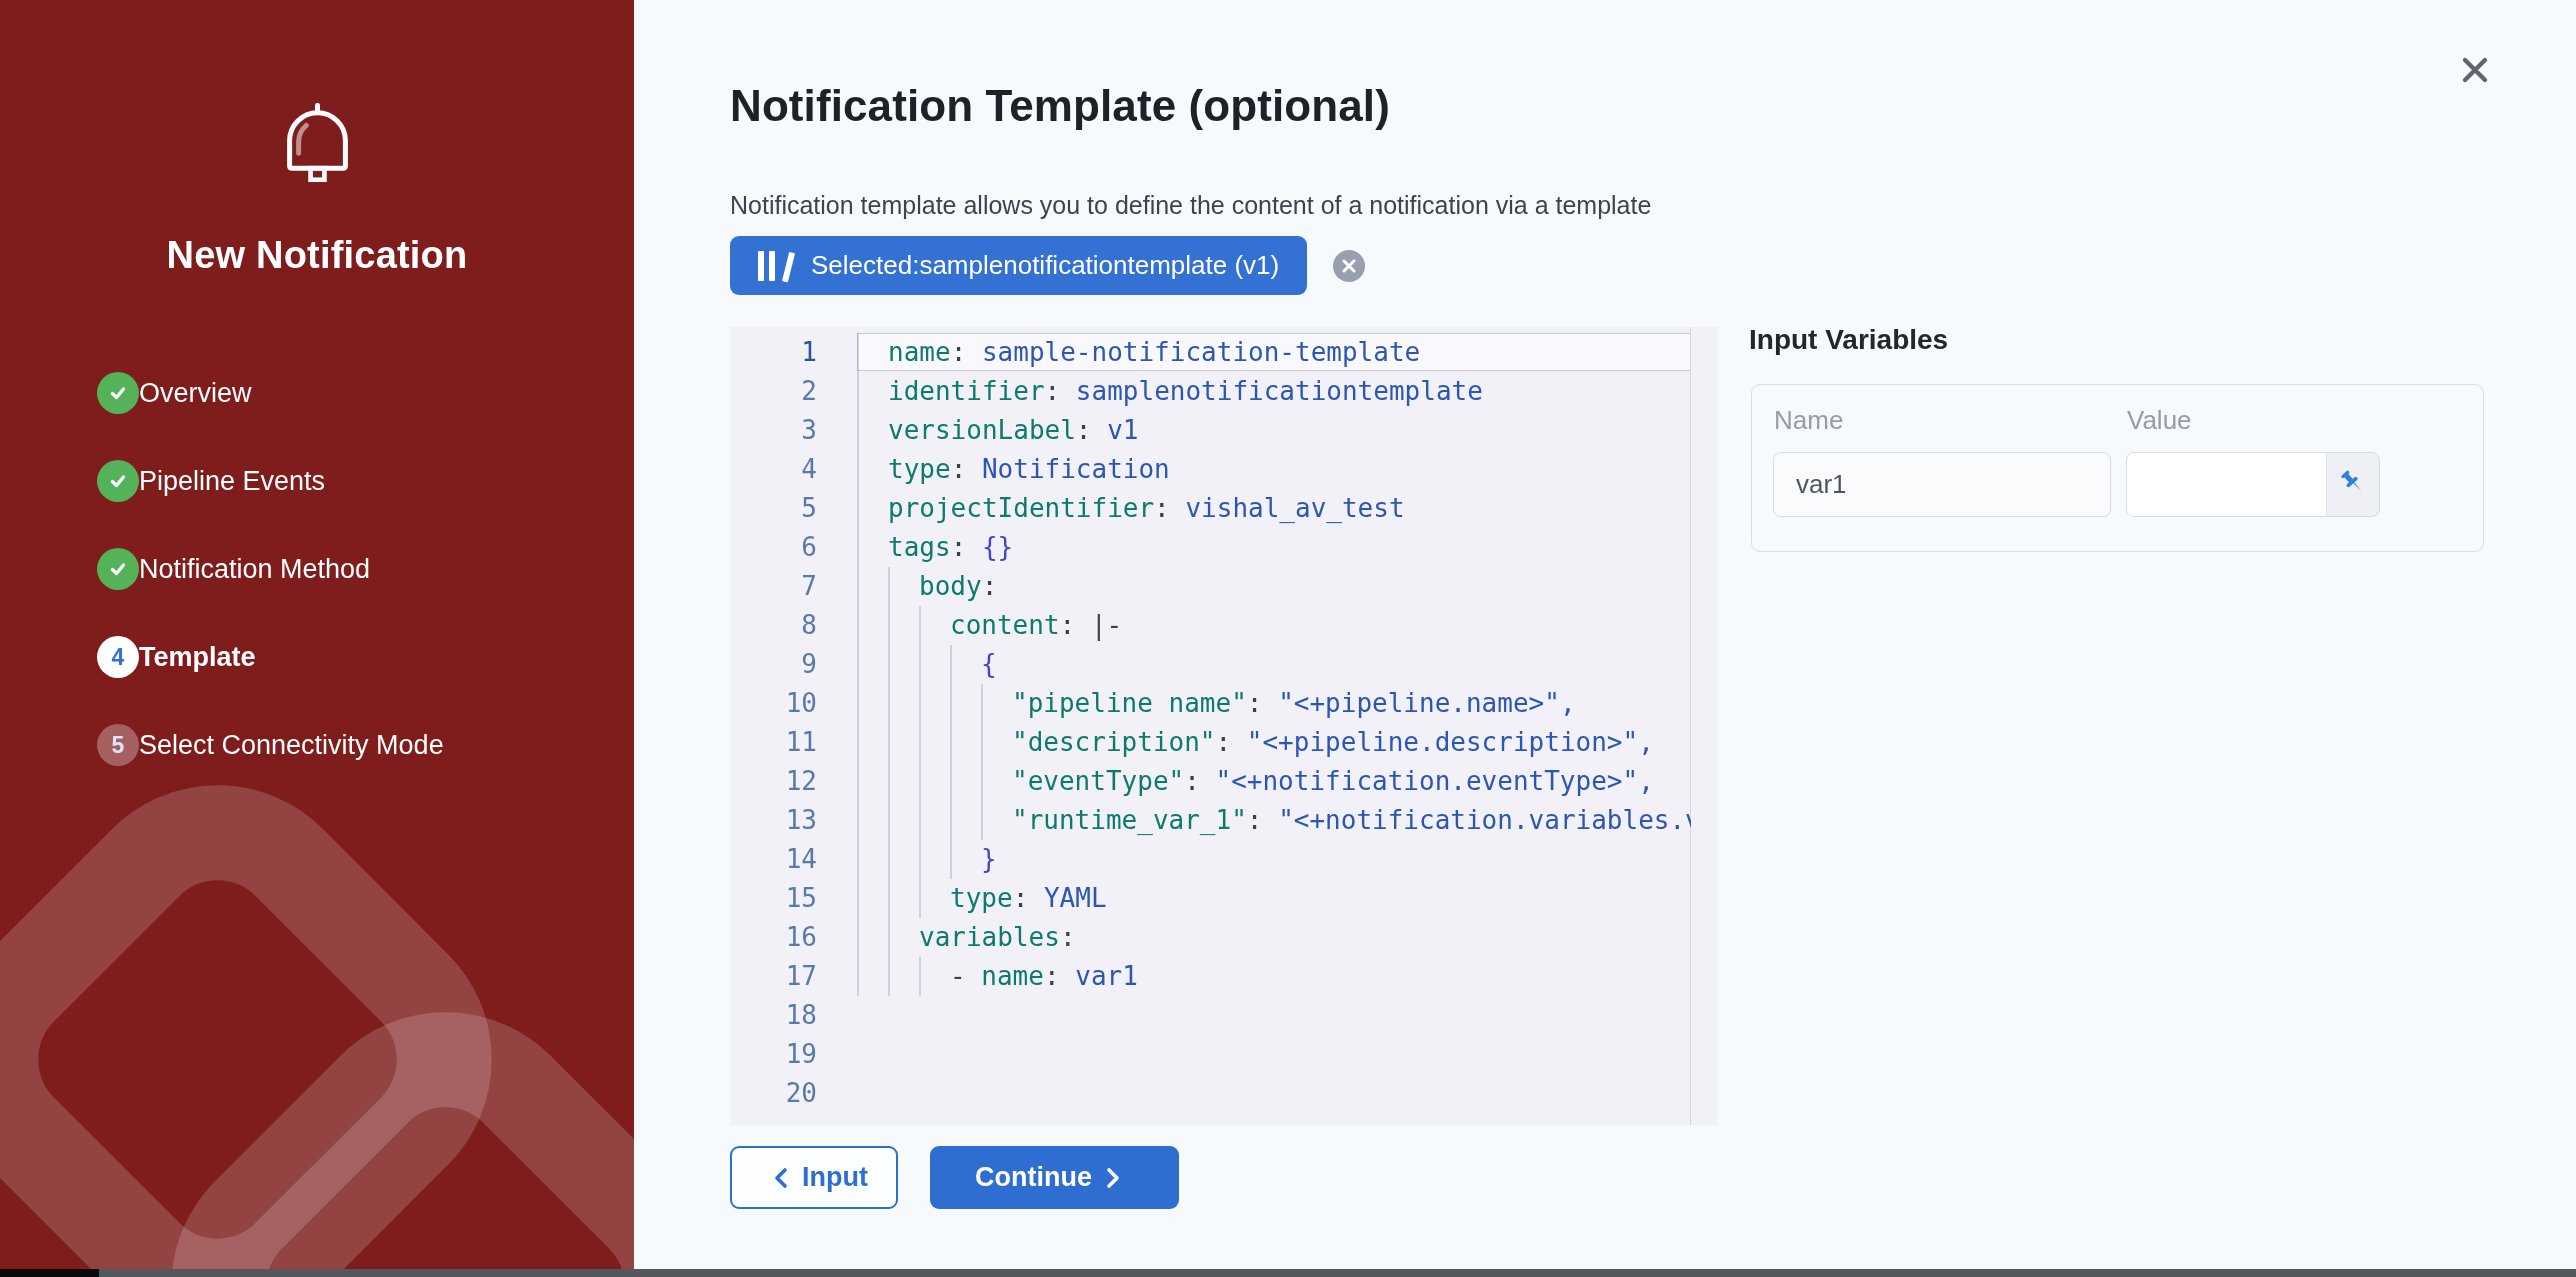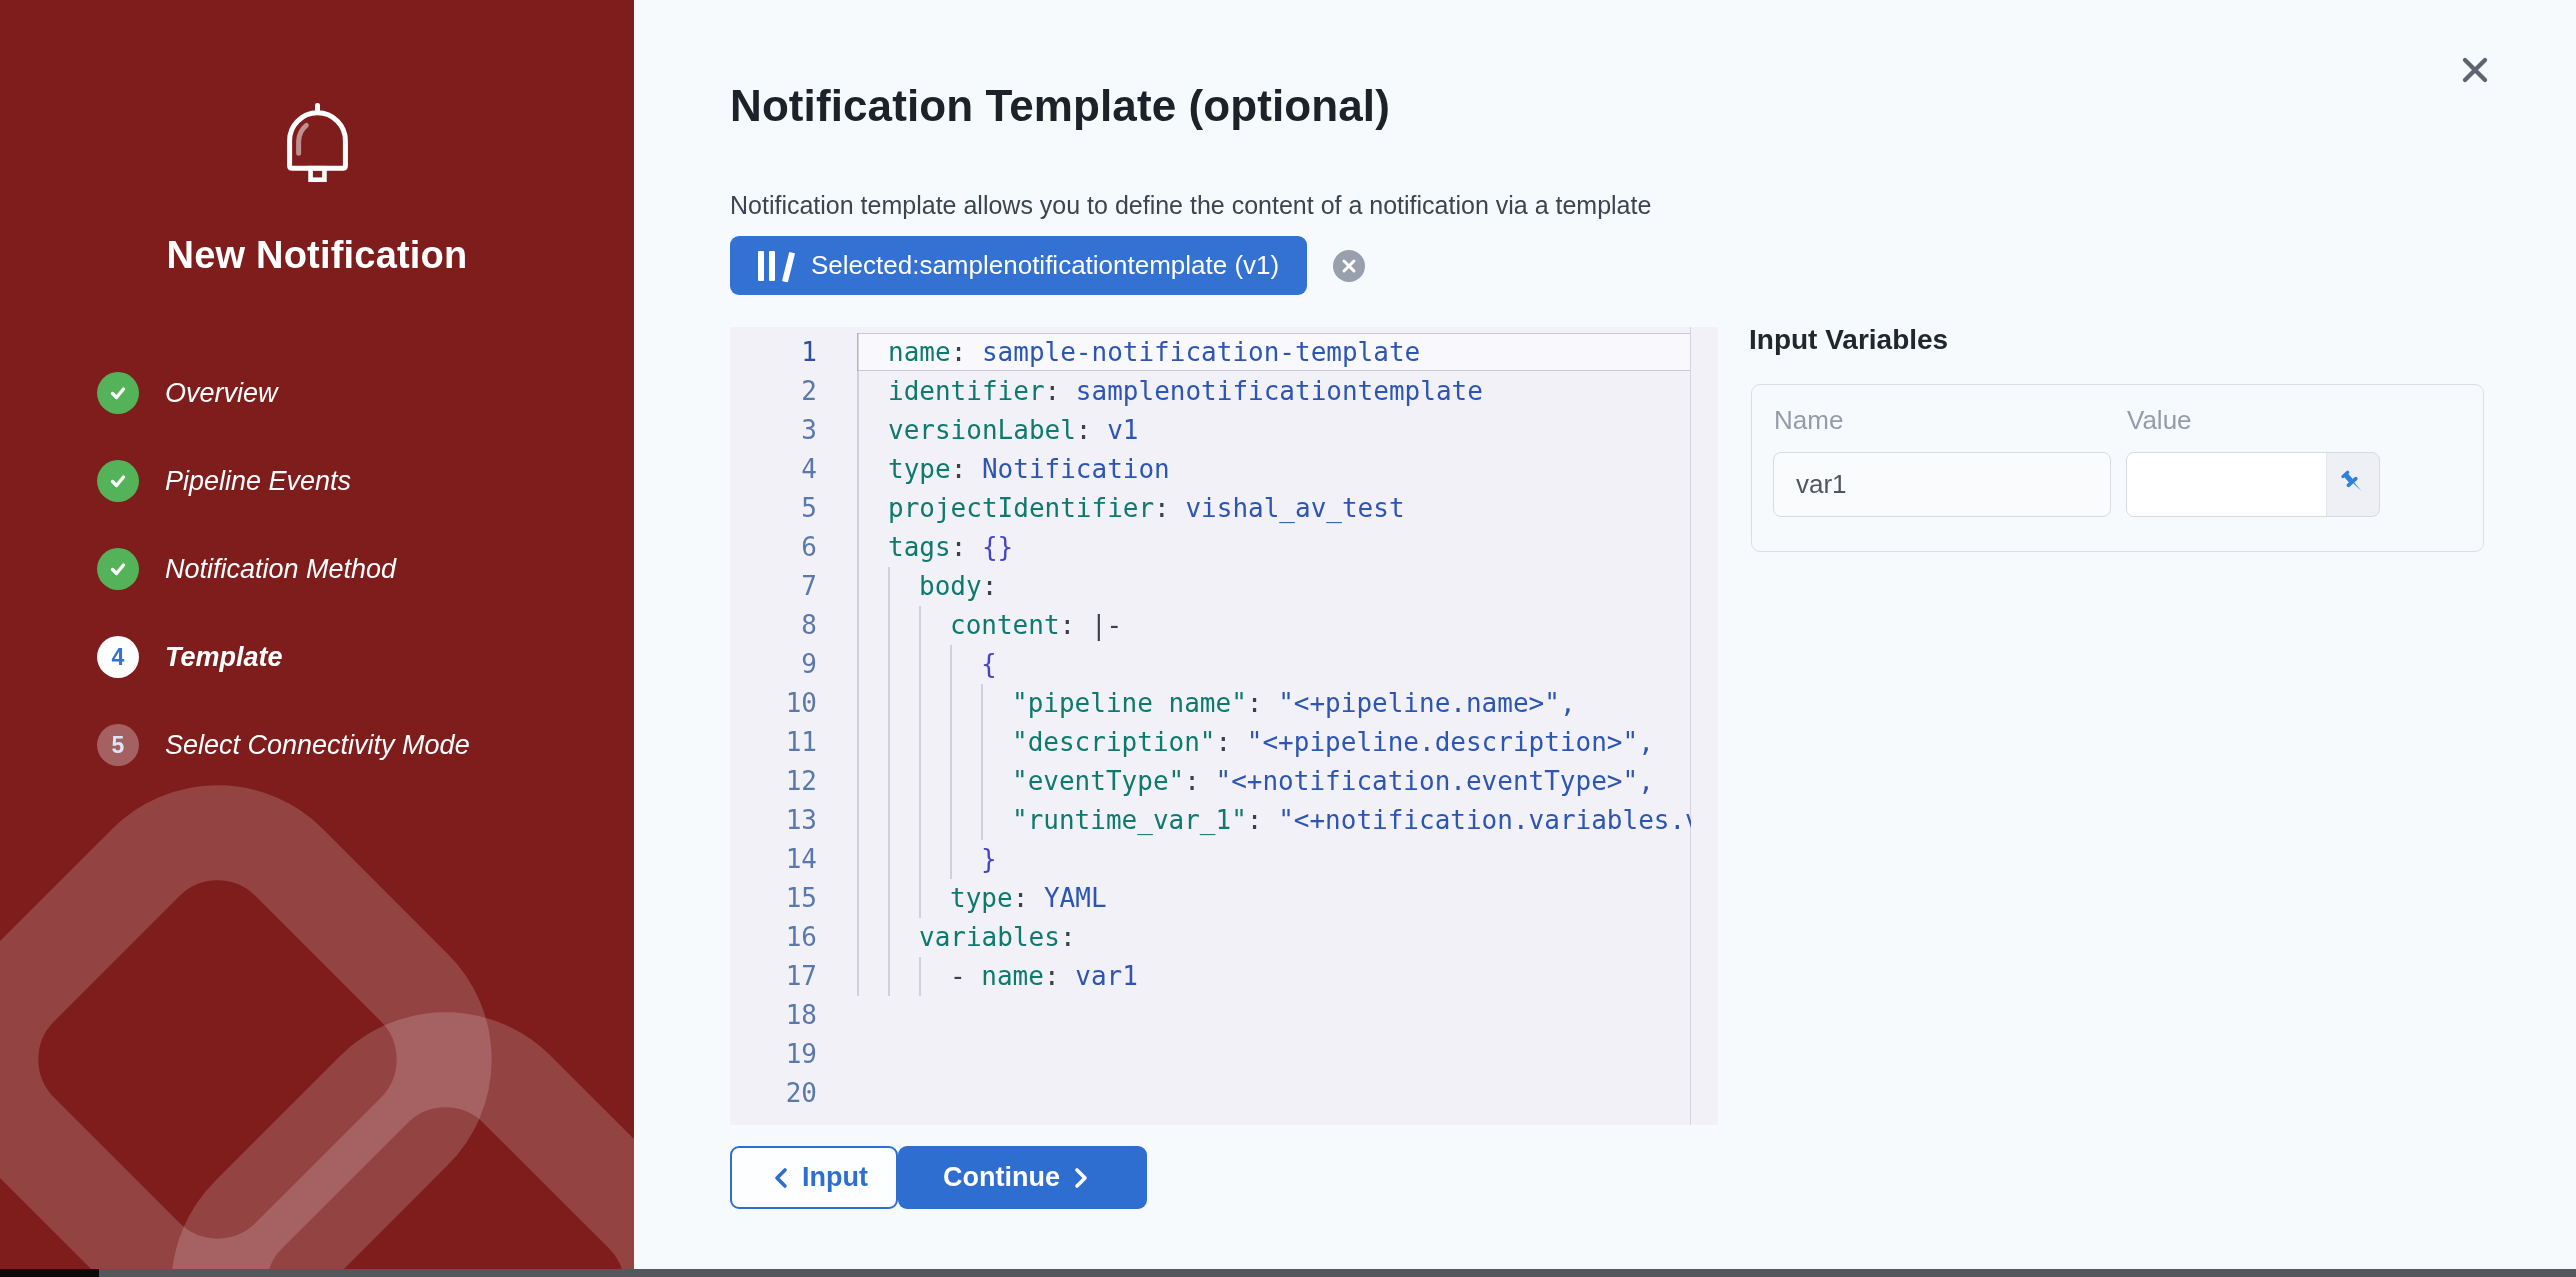--- a/index.html
+++ b/index.html
@@ -17,21 +17,21 @@
   .sidebar-title { position:absolute; left:0; top:234px; width:634px; text-align:center;
                    color:#ffffff; font-size:38px; font-weight:700; letter-spacing:0.2px; }
   .steps { position:absolute; left:97px; top:371px; }
   .step-row { display:flex; align-items:center; height:44px; margin-bottom:44px; cursor:pointer; }
   .step-icon { width:42px; height:42px; border-radius:50%; flex:0 0 42px;
                display:flex; align-items:center; justify-content:center;
                font-size:23px; font-weight:700; }
   .step-icon.done   { background:#54b258; }
   .step-icon.active { background:#ffffff; color:#3273d2; }
   .step-icon.pending{ background:rgba(255,255,255,0.30); color:#dbe6f6; }
-  .step-label { color:#ffffff; font-size:27px; margin-left:26px; font-weight:400;font-style:italic; }
+  .step-label { color:#ffffff; font-size:27px; font-weight:400; }
   .step-row.active .step-label { font-weight:700; }
 
   
   .main { position:absolute; left:634px; top:0; width:1942px; height:1277px; background:#f7fafd;border-radius:24px; }
   .close-btn { position:absolute; right:81px; top:50px; width:40px; height:40px;
                background:none; border:none; cursor:pointer; }
   .page-title { position:absolute; left:96px; top:81px; font-size:44px; font-weight:700;
                 color:#1d2228; letter-spacing:0.1px; }
   .page-subtitle { position:absolute; left:96px; top:191px; font-size:25px; color:#3d4450; }
 
@@ -86,21 +86,21 @@
                     font-family:"Liberation Sans", sans-serif; }
   .iv-pin-btn { flex:1; border:none; background:transparent; cursor:pointer;
                 display:flex; align-items:center; justify-content:center; }
 
   
   .btn-row { position:absolute; left:96px; top:1146px; display:flex; }
   .btn { display:flex; align-items:center; justify-content:center; height:63px;
          border-radius:9px; font-size:27px; font-weight:700; cursor:pointer;
          font-family:"Liberation Sans", sans-serif; }
   .btn-back { width:168px; background:#fdfeff; border:2px solid #2e6ed1; color:#2e6ed1; }
-  .btn-continue { width:249px; background:#2e6ed1; border:none; color:#ffffff; }
+  .btn-continue { width:249px; margin-left:32px; background:#2e6ed1; border:none; color:#ffffff; }
   .btn svg { margin:0 12px; }
 
   
   .bottom-bar { position:absolute; left:0; bottom:0; width:2576px; height:8px; background:#54575b; z-index:5; }
   .bottom-bar-black { position:absolute; left:0; bottom:0; width:99px; height:8px; background:#0b0b0b; z-index:6; }
 </style>
 </head>
 <body>
 
 <div class="sidebar">

